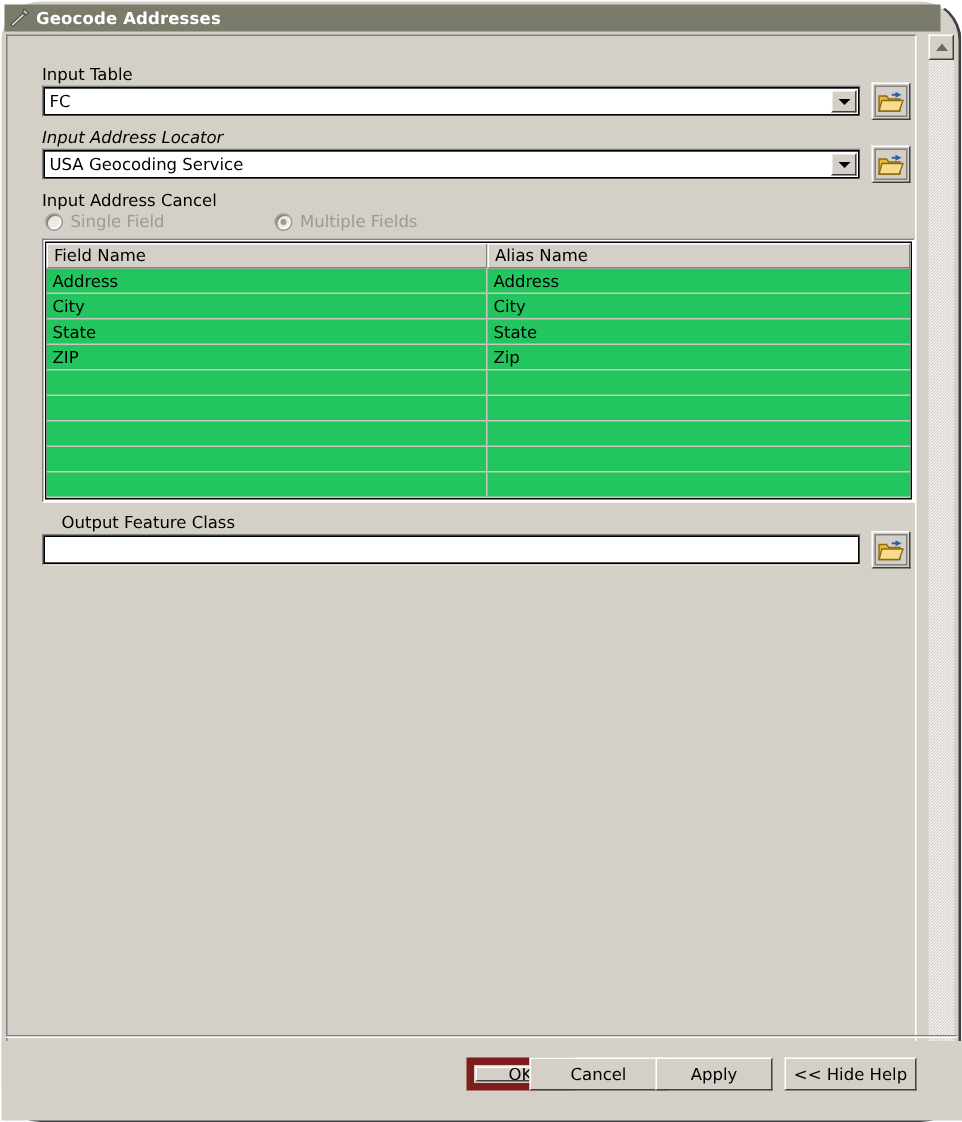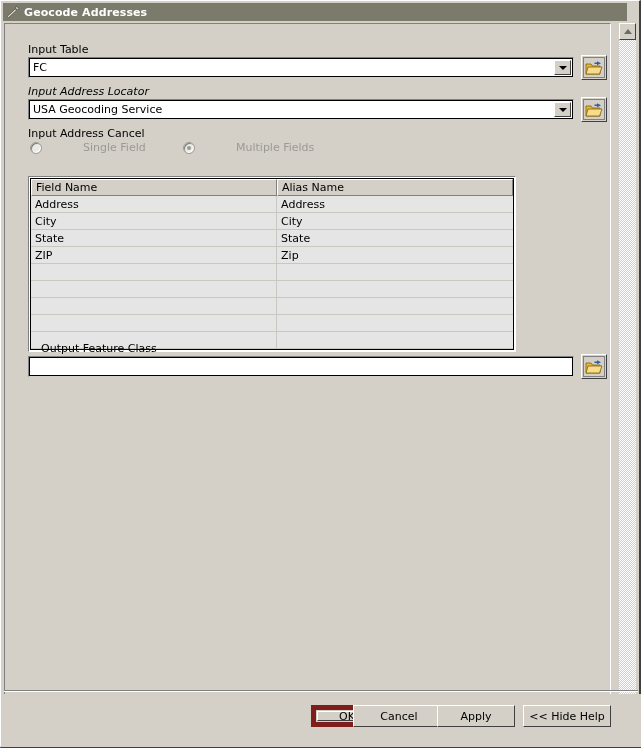--- a/index.html
+++ b/index.html
@@ -21,20 +21,21 @@
     position: absolute;
     left: 0; top: 0;
     width: 641px;
     height: 748px;
     box-sizing: border-box;
     background: #d4d0c8;
     border-top: 1px solid #ffffff;
     border-left: 1px solid #ffffff;
     border-right: 2px solid #404040;
     border-bottom: 2px solid #404040;
+    border-radius: 27px;
   }
 
   
   .titlebar {
     position: absolute;
     left: 2px; top: 2px;
     width: 624px;
     height: 18px;
     background: #7b7b6b;
     display: flex;
@@ -159,21 +160,20 @@
     align-items: center;
     justify-content: center;
     background: #d4d0c8;
   }
 
   
   .radio-row {
     position: absolute;
     display: flex;
     align-items: center;
-    gap: 36px;
   }
   .radio {
     width: 12px; height: 12px;
     border-radius: 50%;
     background: #ffffff;
     border: 1px solid #9a9a94;
     box-shadow: inset 1px 1px 0 #808080, inset -1px -1px 0 #ffffff;
     box-sizing: border-box;
     position: relative;
     flex: 0 0 auto;
@@ -251,21 +251,21 @@
     border-right: 1px solid #808080;
     border-bottom: 1px solid #808080;
     box-sizing: border-box;
     font-size: 11px;
     color: #000000;
     padding-left: 4px;
     display: flex;
     align-items: center;
     white-space: nowrap;
   }
-  .grid-body { background: #e5e5e5; }
+  .grid-body { background: #22c55e; }
   .grid-row {
     display: flex;
     height: 17px;
     border-bottom: 1px solid #c8c8c0;
     box-sizing: border-box;
   }
   .grid-row .cell {
     box-sizing: border-box;
     font-size: 11px;
     color: #000000;
@@ -452,21 +452,21 @@
       <div class="radio-row" style="left:25px; top:117px;">
         <span class="radio disabled"></span>
         <span class="rlabel">Single Field</span>
       </div>
 
       <div class="radio-row" style="left:178px; top:117px;">
         <span class="radio disabled checked"></span>
         <span class="rlabel">Multiple Fields</span>
       </div>
 
-      <div class="grid" style="left:23px; top:135px; width:488px; height:176px;margin-top:17px;">
+      <div class="grid" style="left:23px; top:135px; width:582px; height:176px;">
         <div class="grid-inner">
           <div class="grid-header">
             <div class="hcell" style="width:296px;">Field Name</div>
             <div class="hcell" style="width:284px;">Alias Name</div>
           </div>
           <div class="grid-body" id="grid-body">
               <div class="grid-row">
                 <div class="cell" style="width: 296px;">Address</div>
                 <div class="cell" style="width: 284px;">Address</div>
               </div>

